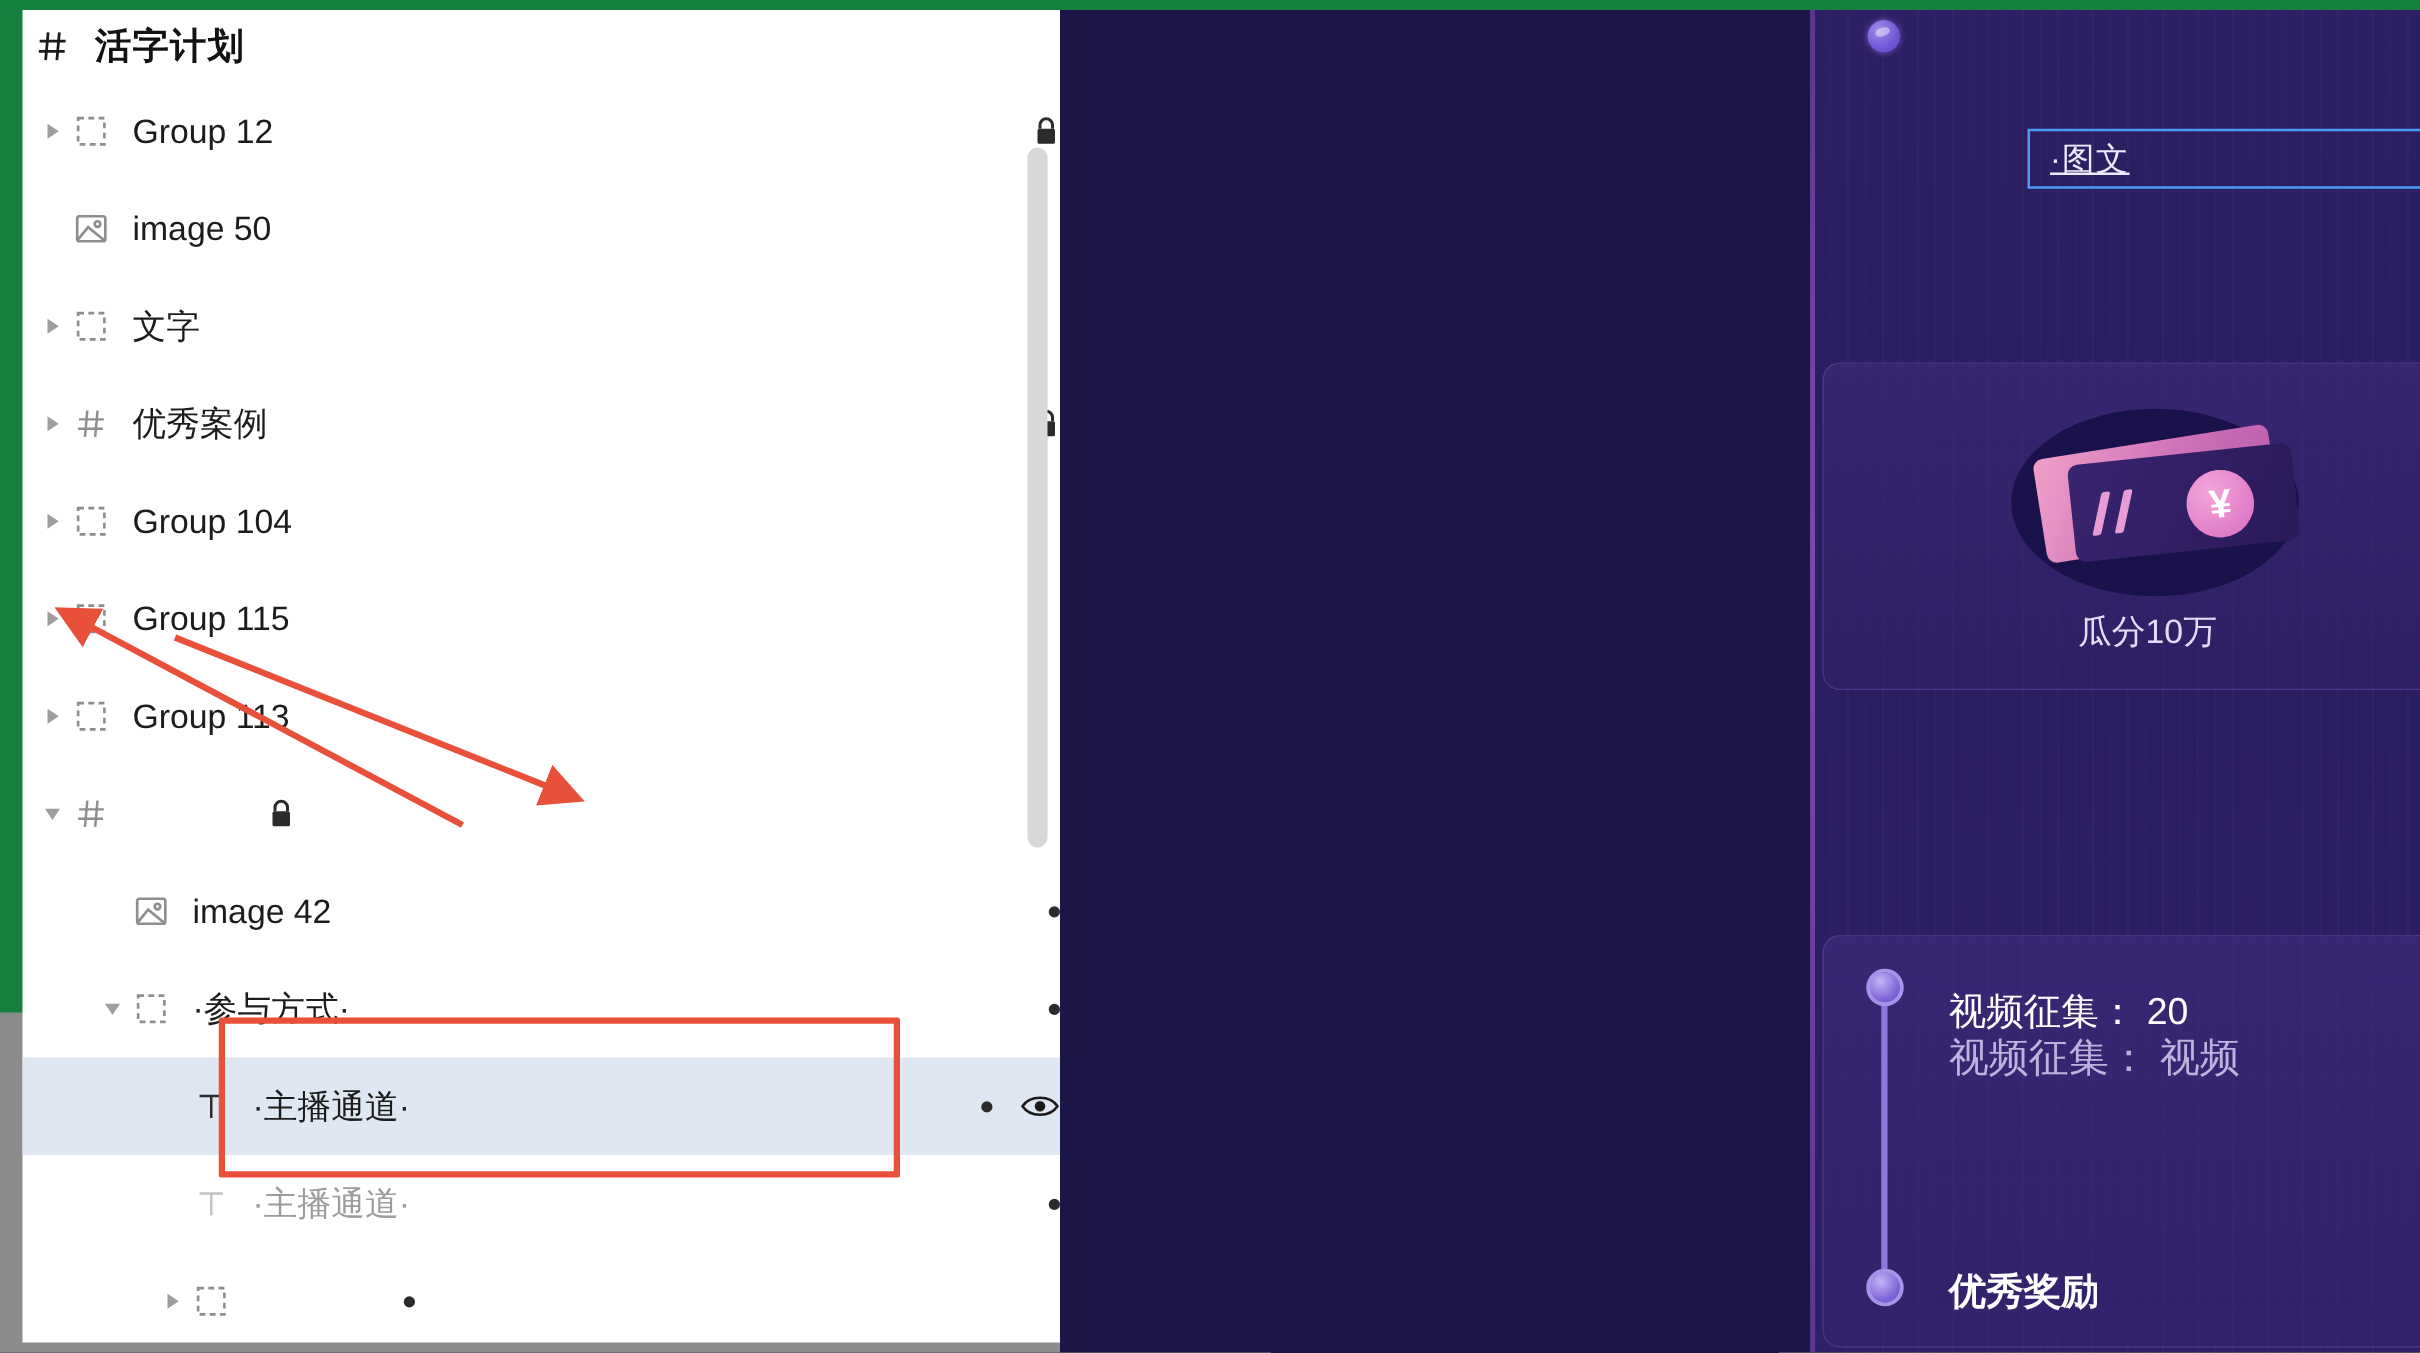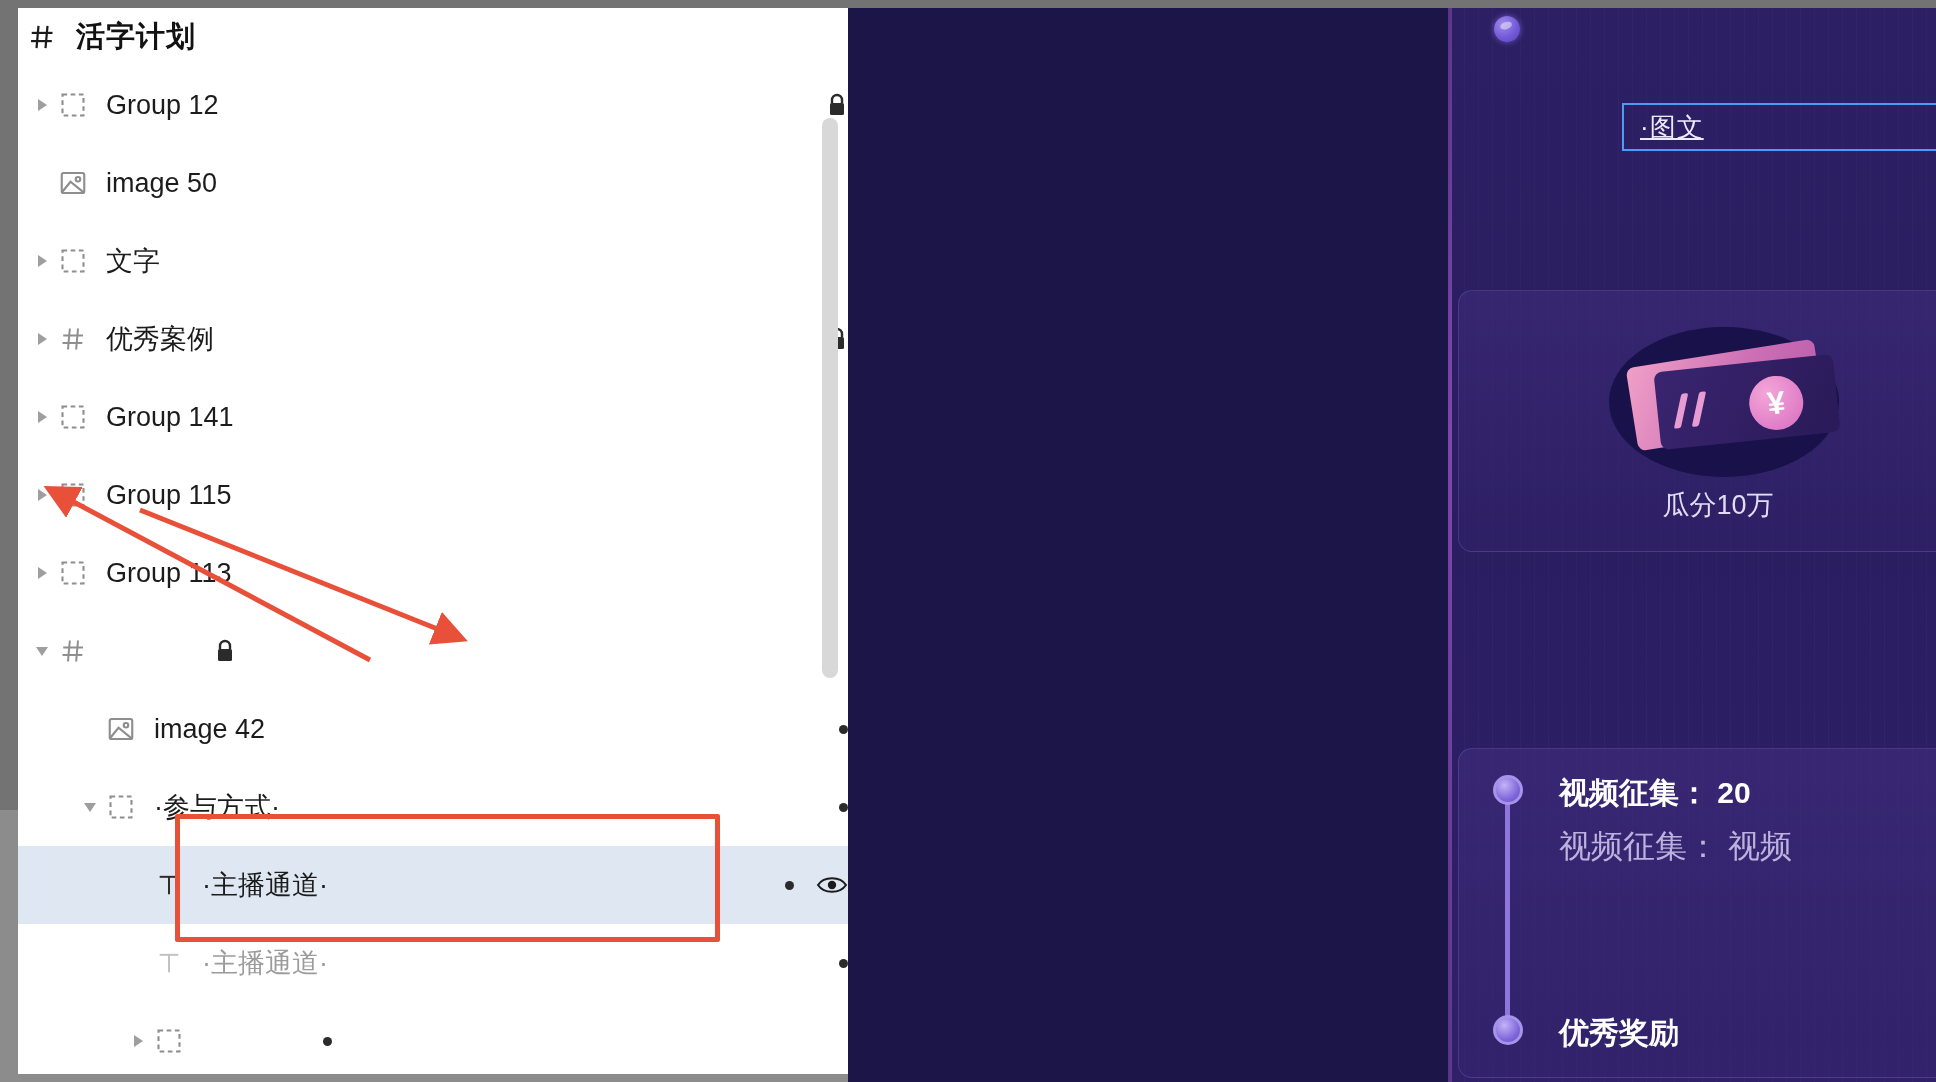--- a/index.html
+++ b/index.html
@@ -8,21 +8,21 @@
     height: 1082px;
     overflow: hidden;
     background: #8c8c8c;
     font-family: "Liberation Sans", "DejaVu Sans", sans-serif;
   }
 
   #app {
     position: relative;
     width: 1936px;
     height: 810px;
-    background: #737373;
+    background: #15803d;
   }
 
   
   #layer-panel {
     position: absolute;
     left: 18px;
     top: 8px;
     width: 830px;
     height: 1066px;
     background: #ffffff;
@@ -303,23 +303,23 @@
     left: 34px;
     width: 30px; height: 30px;
     border-radius: 50%;
     background: radial-gradient(circle at 35% 30%, #c4b3f7, #7e64d8 65%, #6b51c8);
     border: 3px solid #a693ea;
   }
   #tl-node-1 { top: 26px; }
   #tl-node-2 { top: 266px; }
   #tl-t1 {
     position: absolute;
-    left: 100px; top: 24px;
+    left: 100px; top: 40px;
     font-size: 30px;
-    font-weight: bold;
+    font-weight: normal;
     color: #ffffff;
     white-space: nowrap;
   }
   #tl-t2 {
     position: absolute;
     left: 100px; top: 76px;
     font-size: 32px;
     color: #bdb2dd;
     white-space: nowrap;
   }
@@ -432,21 +432,21 @@
         </div>
         <div class="layer-row ind-1">
           <span class="twisty">
             <i class="tri-r"></i>
           </span>
           <span class="type-ico">
             <svg viewBox="0 0 24 24" width="28" height="28" fill="none" stroke="#8e8e8e" stroke-width="1.8" stroke-dasharray="4 3">
               <rect x="3" y="3" width="18" height="18"></rect>
             </svg>
           </span>
-          <span class="row-label">Group 141</span>
+          <span class="row-label">Group 104</span>
           <span class="row-right"></span>
         </div>
         <div class="layer-row ind-1">
           <span class="twisty">
             <i class="tri-r"></i>
           </span>
           <span class="type-ico">
             <svg viewBox="0 0 24 24" width="28" height="28" fill="none" stroke="#8e8e8e" stroke-width="1.8" stroke-dasharray="4 3">
               <rect x="3" y="3" width="18" height="18"></rect>
             </svg>

